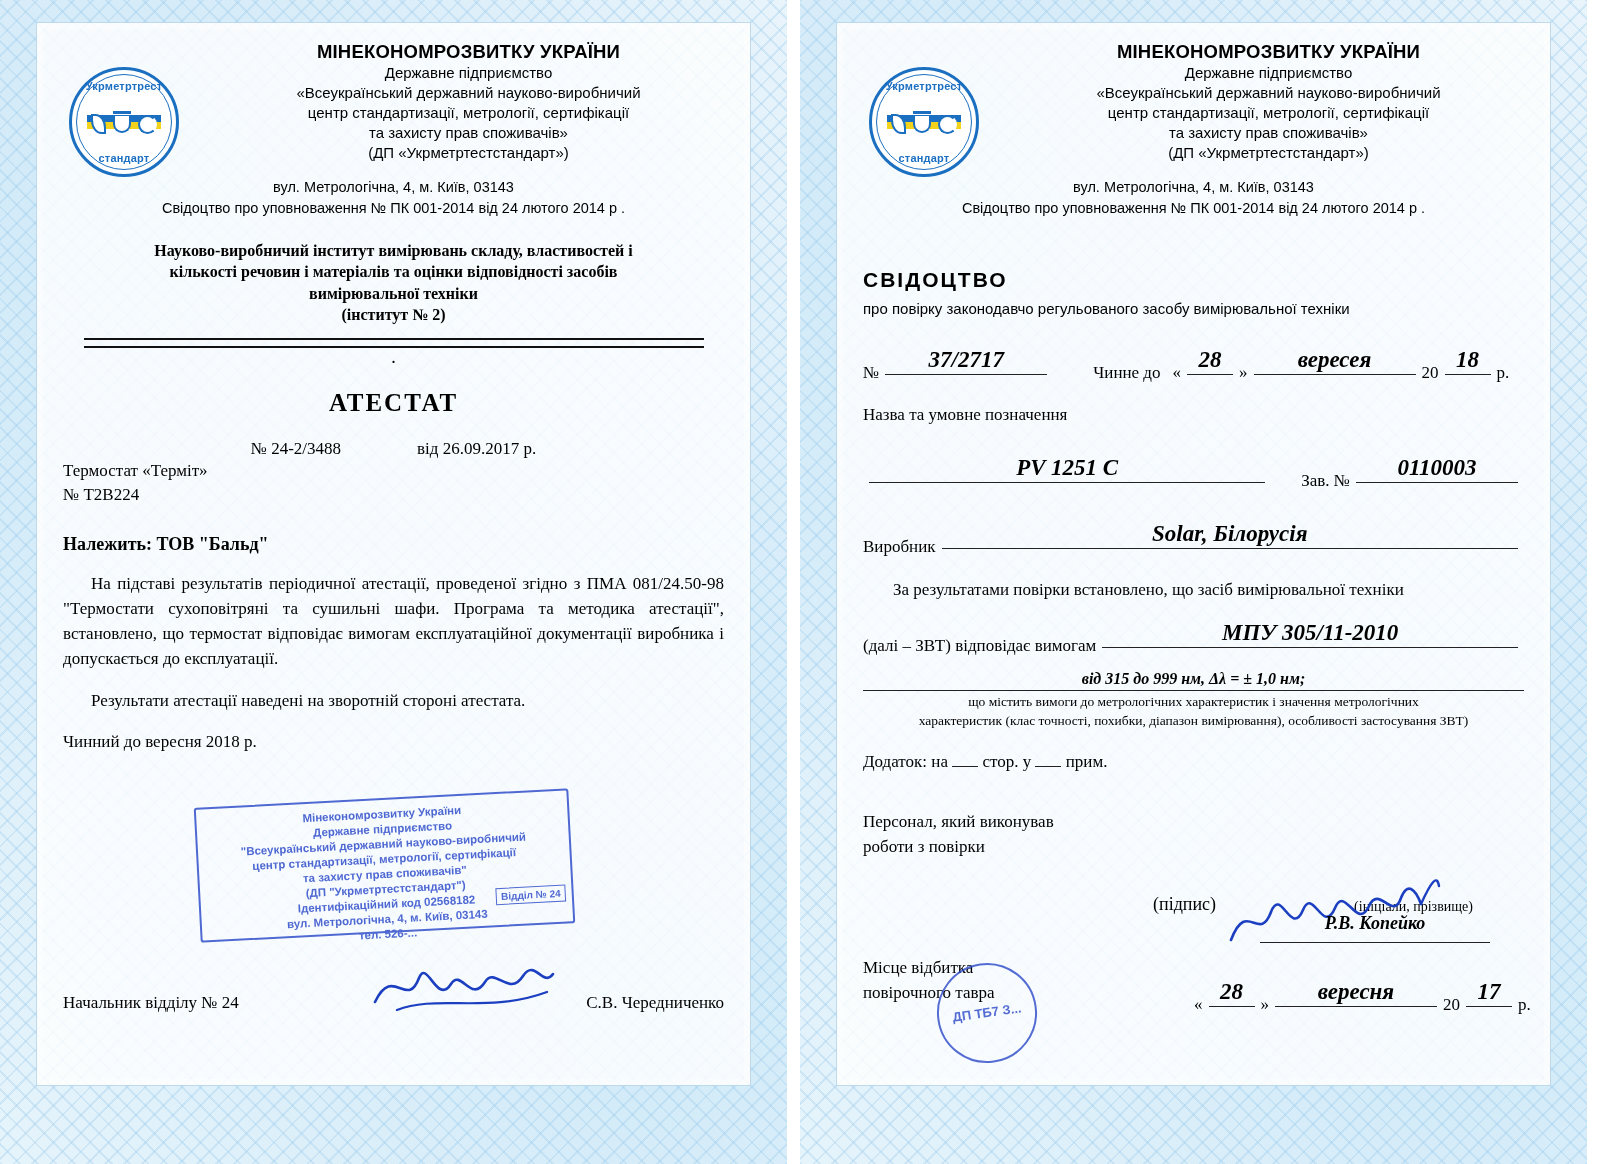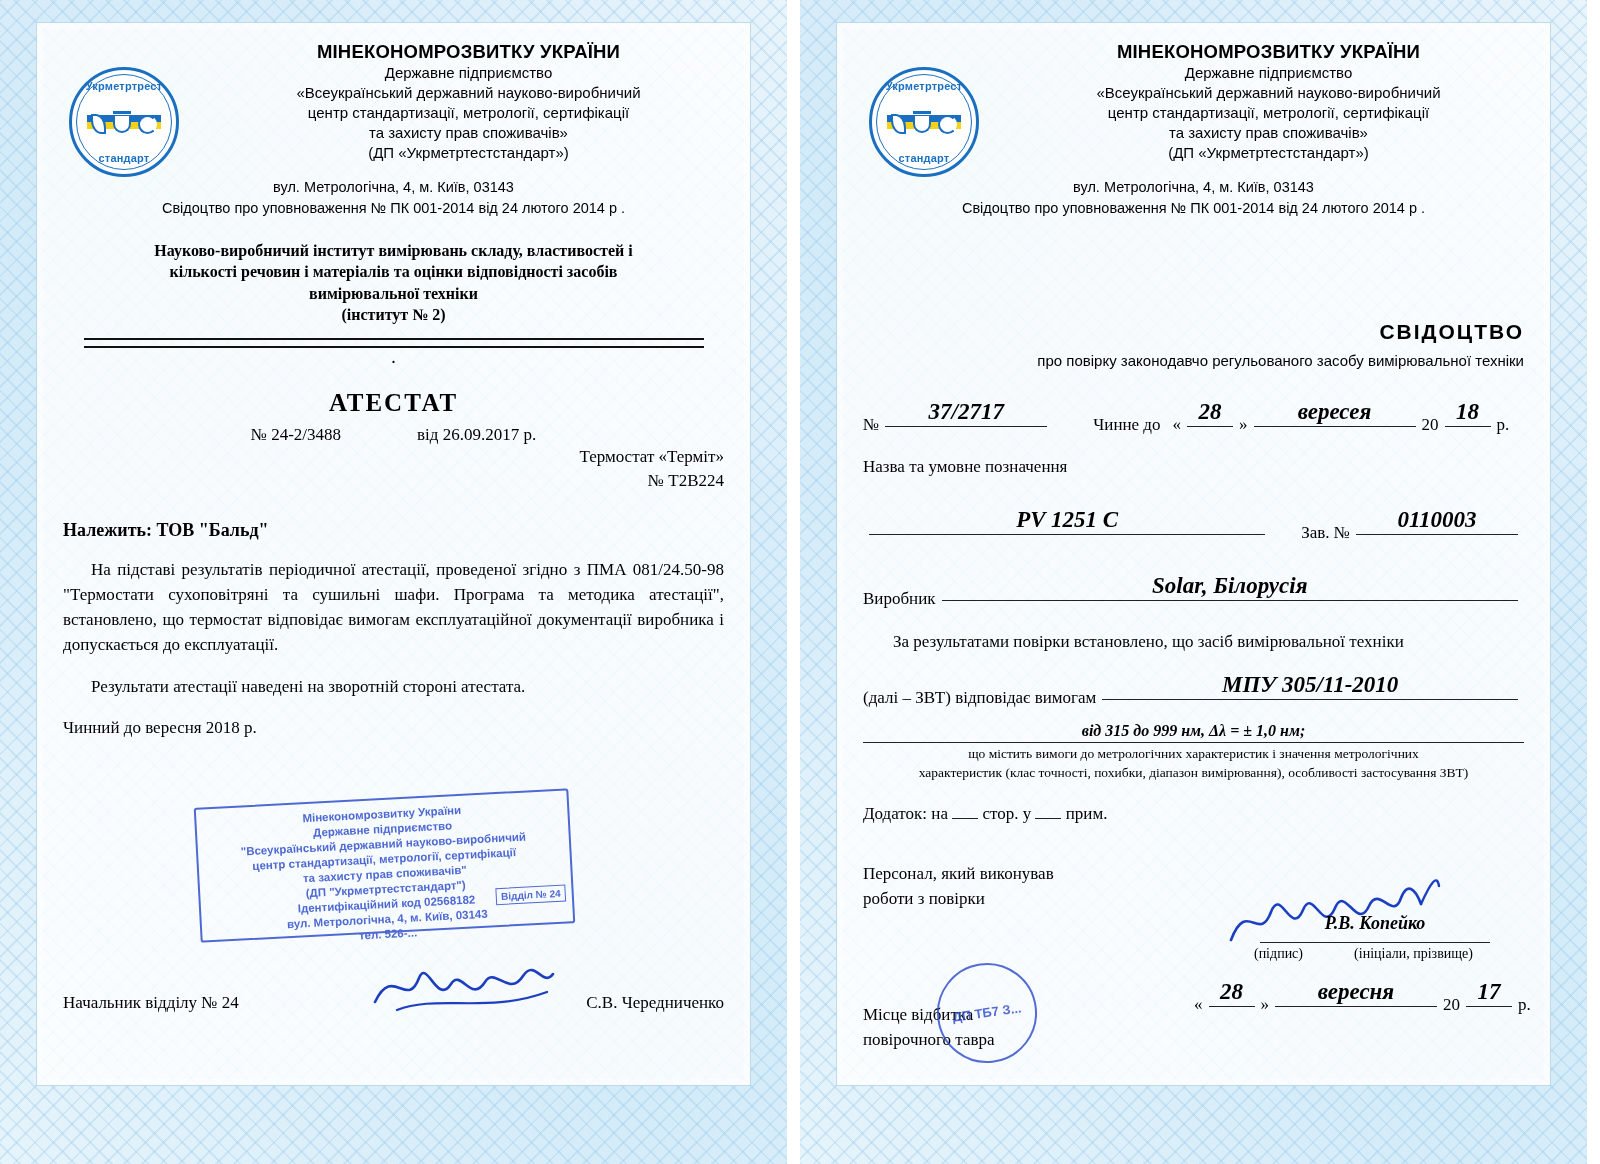--- a/index.html
+++ b/index.html
@@ -81,43 +81,43 @@
   }
   .rule{
     margin:12px auto 0;width:620px;height:6px;
     border-top:2px solid #111;border-bottom:2px solid #111;
   }
   .dot{text-align:center;font-size:18px;line-height:.6;margin-top:4px;}
 
   .title-big{
     text-align:center;font-weight:bold;font-size:25px;letter-spacing:2px;margin-top:26px;
   }
-  .two-col{display:flex;justify-content:center;gap:76px;margin-top:8px;font-size:17px;}
-  .centerline{text-align:right;font-size:17px;line-height:1.45;}
+  .two-col{display:flex;justify-content:center;gap:76px;margin-top:22px;font-size:17px;}
+  .centerline{text-align:left;font-size:17px;line-height:1.45;}
   .belongs{font-weight:bold;font-size:18px;margin-top:26px;}
   .para{font-size:17px;line-height:1.48;margin-top:16px;text-align:justify;}
   .para.ind{text-indent:28px;}
 
   
   .stamp{
     position:absolute;left:160px;top:775px;width:375px;height:135px;
     border:2px solid #2b49c9;border-radius:3px;
     transform:rotate(-3deg);
     color:#2b49c9;font-family:"Liberation Sans", sans-serif;
     font-size:11.5px;font-weight:bold;line-height:1.3;
     text-align:center;padding:7px 8px;opacity:.82;
     box-sizing:border-box;
   }
   .stamp .sub{position:absolute;right:6px;bottom:20px;border:1.5px solid #2b49c9;padding:1px 4px;font-size:10px;}
   .sig-left{position:absolute;left:330px;top:935px;width:190px;height:60px;}
 
   .signrow{position:absolute;left:26px;right:26px;bottom:72px;display:flex;justify-content:space-between;font-size:17px;}
 
   
-  .cert-title{text-align:right;margin-top:100px;}
+  .cert-title{text-align:left;margin-top:48px;}
   .cert-title .t1{font-size:21px;font-weight:bold;letter-spacing:2px;font-family:"Liberation Sans", sans-serif;}
   .cert-title .t2{font-size:15px;margin-top:8px;font-family:"Liberation Sans", sans-serif;}
 
   .row{display:flex;align-items:flex-end;font-size:17px;margin-top:22px;}
   .lbl{white-space:nowrap;}
   .fill{
     flex:1;border-bottom:1.4px solid #222;text-align:center;
     font-style:italic;font-weight:bold;font-size:23px;padding:0 6px 1px;
     margin:8px 6px;
   }
@@ -316,21 +316,21 @@
         <div>роботи з повірки</div>
       </div>
 
       <svg class="sig-right" viewBox="0 0 230 75">
         <path d="M6,62 C22,20 34,66 46,34 C56,8 66,60 78,32 C88,8 98,58 110,30 C120,6 132,54 144,28 C154,6 168,44 176,20 C182,4 190,10 196,26" fill="none" stroke="#1b3fc0" stroke-width="2.6" stroke-linecap="round"></path>
         <path d="M196,26 C206,4 212,-4 214,8" fill="none" stroke="#1b3fc0" stroke-width="2.4" stroke-linecap="round"></path>
       </svg>
 
       <div class="row" style="margin-top:34px">
         <span style="flex:0 0 290px"></span>
-        <span style="flex:0 0 150px;text-align:right;font-size:14px;">(підпис)</span>
+        <span style="flex:0 0 150px;text-align:left;font-size:18px;">(підпис)</span>
         <span style="flex:1;text-align:center;font-size:14px;">(ініціали, прізвище)</span>
       </div>
       <div style="position:absolute;right:60px;top:890px;width:230px;border-bottom:1.4px solid #222;text-align:center;font-style:italic;font-weight:bold;font-size:18px;padding-bottom:8px;">Р.В. Копейко</div>
 
       <div class="plain" style="margin-top:40px">
         <div>Місце відбитка</div>
         <div>повірочного тавра</div>
       </div>
 
       <div class="round-stamp">ДП ТБ7 З...</div>

